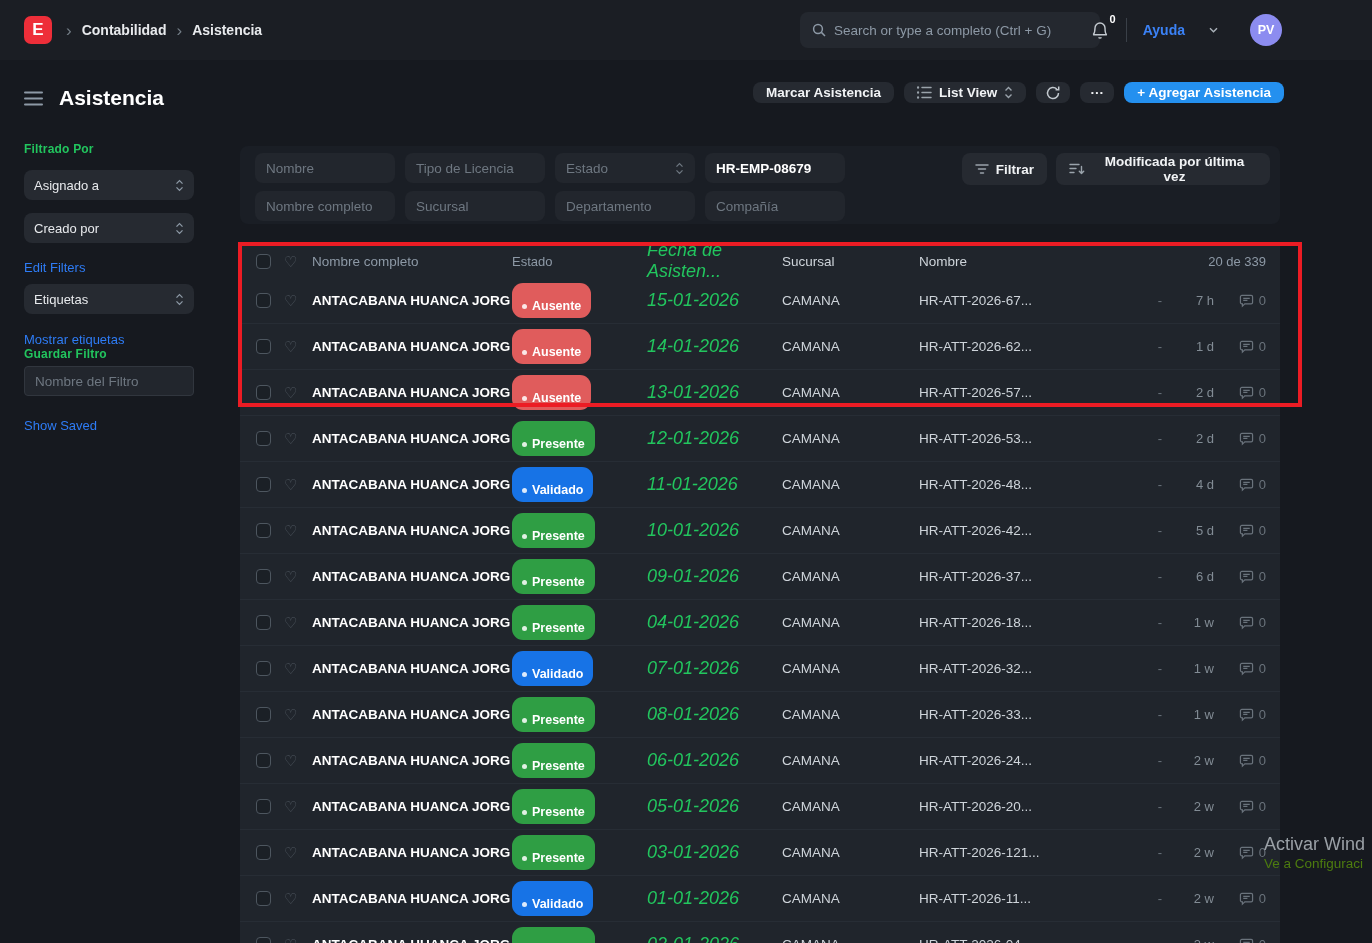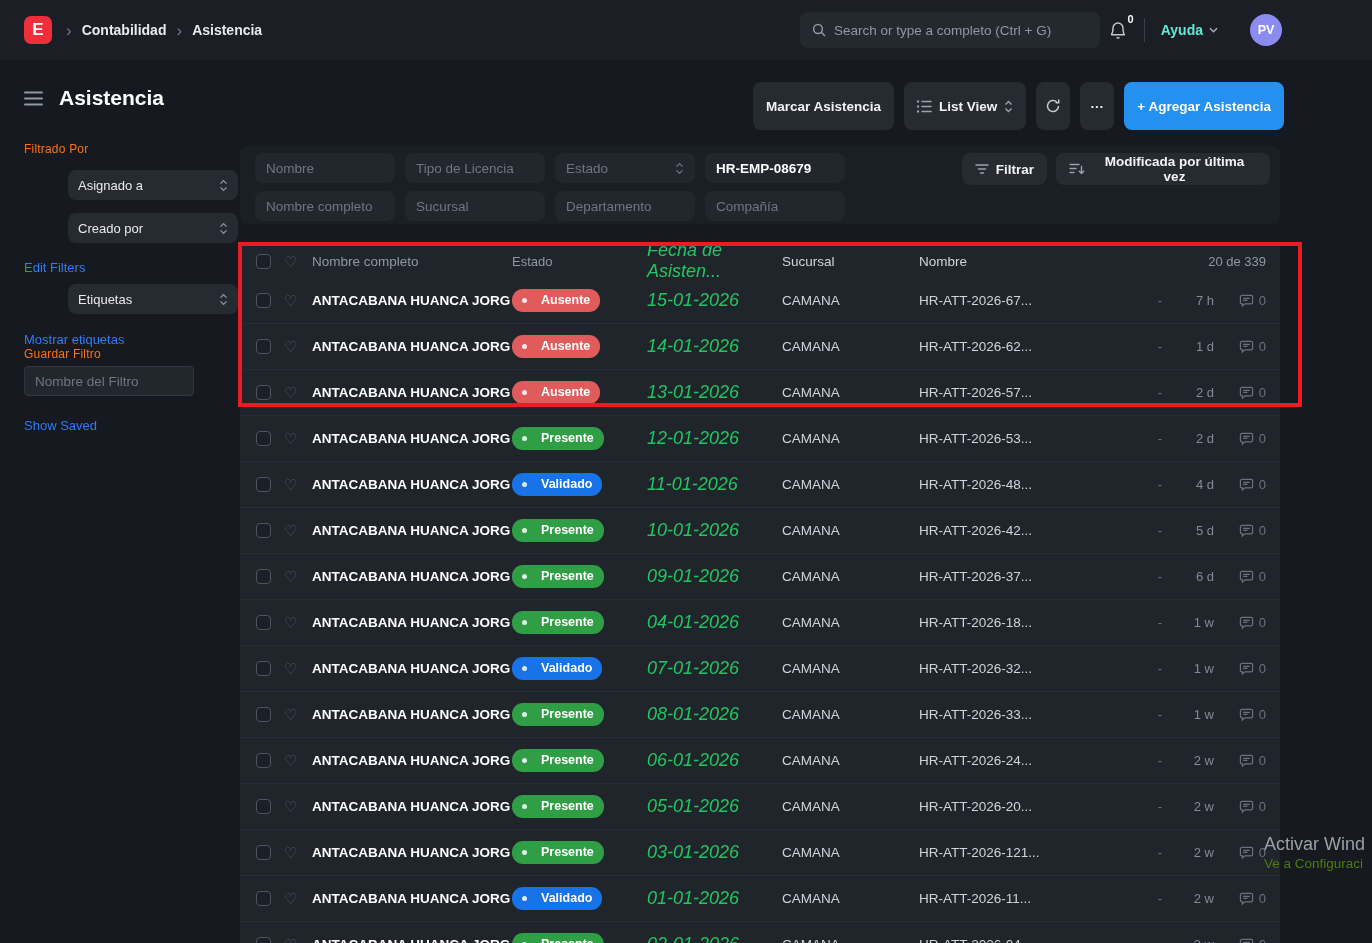--- a/index.html
+++ b/index.html
@@ -17,46 +17,46 @@
   .crumb { font-size:14px; font-weight:600; color:#e8eaed; }
   .searchbar { position:absolute; left:800px; top:12px; width:300px; height:36px;
     background:#24282f; border-radius:8px; display:flex; align-items:center;
     padding:0 12px; gap:8px; color:#8d99a6; font-size:13.5px; }
   .nav-right { position:absolute; right:90px; top:0; height:60px;
     display:flex; align-items:center; gap:16px; }
   .bell-wrap { position:relative; display:flex; }
   .bell-badge { position:absolute; top:-7px; right:-6px; font-size:11px;
     font-weight:bold; color:#fff; }
   .nav-divider { width:1px; height:24px; background:#3a4048; }
-  .help { display:flex; align-items:center; gap:6px; font-size:14px;
-    font-weight:600; color:#5eead4; }
+  .help { display:flex; align-items:center; gap:24px; font-size:14px;
+    font-weight:600; color:#3b82f6; }
   .avatar { width:32px; height:32px; border-radius:50%; background:#8c8cf0;
     display:flex; align-items:center; justify-content:center;
     color:#fff; font-size:12.5px; font-weight:bold;margin-left:16px; }
 
   
   .page-head { position:absolute; left:24px; top:80px; width:1260px; height:36px;
     display:flex; align-items:center; }
   .menu-icon { margin-right:16px; display:flex; }
   .page-title { font-size:21px; font-weight:bold; color:#fff; }
   .head-actions { position:absolute; right:88px; top:82px; display:flex; gap:10px; }
-  .btn { height:48px; background:#262a31; border:none; border-radius:8px;
+  .btn { height:21px; background:#262a31; border:none; border-radius:8px;
     color:#f1f3f5; font-size:13.5px; font-weight:600; padding:0 13px;
     display:flex; align-items:center; gap:7px; cursor:pointer;
     font-family:"Liberation Sans", sans-serif; }
   .btn.icon-only { width:34px; justify-content:center; padding:0; }
   .btn.primary { color:#fff; }
 
   
   .sidebar { position:absolute; left:24px; top:142px; width:172px; }
-  .side-label { font-size:12px; font-weight:normal; color:#f97316;
+  .side-label { font-size:12px; font-weight:bold; color:#22c55e;
     letter-spacing:.2px; margin-bottom:14px; }
   .side-select { width:170px; height:30px; background:#262a31; border-radius:8px;
     display:flex; align-items:center; justify-content:space-between;
-    padding:0 10px; font-size:13px; color:#e8eaed; cursor:pointer;margin-left:44px; }
+    padding:0 10px; font-size:13px; color:#e8eaed; cursor:pointer; }
   .side-link { font-size:13px; cursor:pointer; }
   .link-blue { color:#2e7cf6; }
   .side-input { width:170px; height:30px; background:#22262d;
     border:1px solid #31363e; border-radius:4px; display:flex; align-items:center;
     padding:0 10px; font-size:13.5px; color:#6e7781; }
 
   
   .filter-panel { position:absolute; left:240px; top:146px; width:1040px; height:78px;
     background:#1a1e25; border-radius:8px; padding:7px 0 0 15px; }
   .pill-row { display:flex; gap:10px; margin-bottom:8px; }
@@ -82,22 +82,22 @@
   .row .c-name { font-weight:bold; color:#fff; }
   .c-status { width:135px; }
   .c-date { width:135px; font-size:18px; color:#22c55e;font-style:italic; }
   .c-branch { width:137px; font-size:13.5px; color:#ced4da; }
   .c-docid { flex:1 1 auto; font-size:13.5px; color:#ced4da; }
   .c-dash { width:24px; text-align:center; color:#6a737c; font-size:13px; }
   .c-ago { width:42px; text-align:right; color:#828c95; font-size:13px; }
   .c-comments { width:52px; display:flex; justify-content:flex-end;
     align-items:center; gap:5px; color:#6a737c; font-size:13px; }
   .c-count { width:118px; text-align:right; font-size:13px; color:#8d99a6; }
-  .badge { display:inline-flex; align-items:center; gap:14px;
-    padding:4px 10px 5px; border-radius:11px; font-size:12.5px;
+  .badge { display:inline-flex; align-items:center; gap:5px;
+    padding:16px 10px 5px; border-radius:11px; font-size:12.5px;
     font-weight:600; color:#fff; }
   .badge .dot { width:5px; height:5px; border-radius:50%;
     background:rgba(255,255,255,.85); }
 
   
   .annotation { position:absolute; left:238px; top:242px; width:1064px; height:165px;
     border:4px solid #ec1c24; pointer-events:none; z-index:9; }
   .watermark { position:absolute; left:1264px; top:834px; color:#9aa0a6; z-index:8;
     white-space:nowrap; }
   .watermark .wm1 { font-size:18px; }

